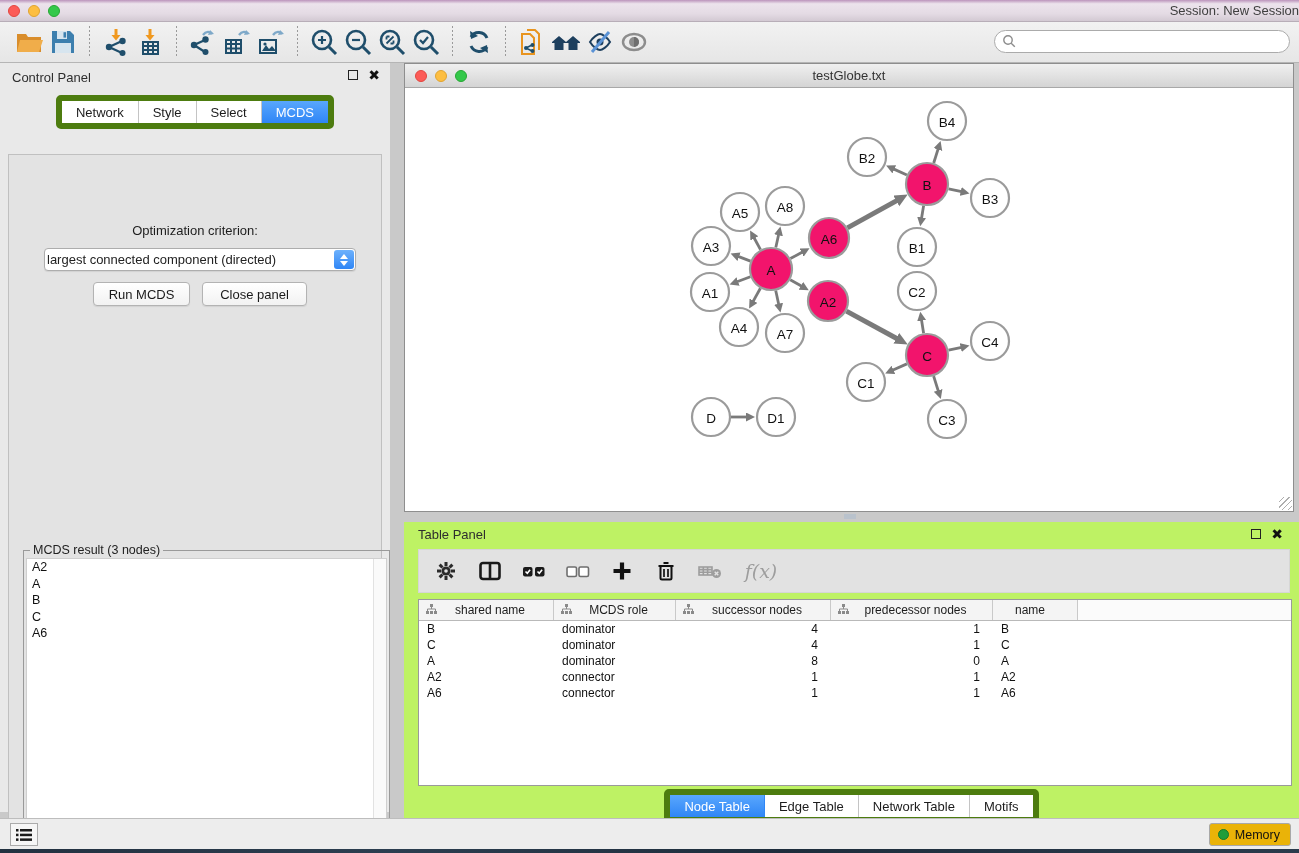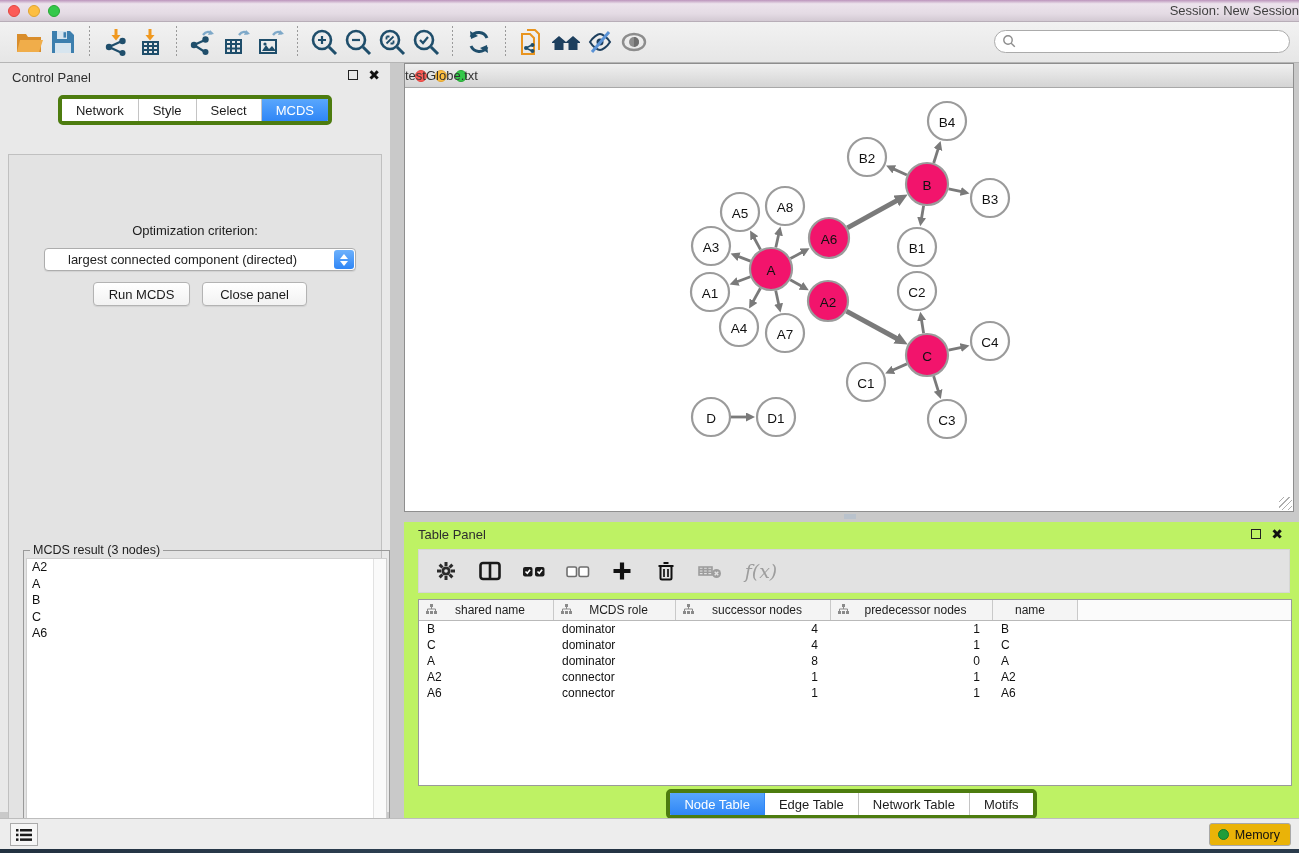--- a/index.html
+++ b/index.html
@@ -33,31 +33,31 @@
 
   
   .control-panel { position:absolute; left:0; top:63px; width:390px; height:749px; background:#e9e9e9; }
   .panel-head { position:absolute; left:0; top:0; width:100%; height:28px; }
   .panel-head .ptitle { position:absolute; left:12px; top:7px; font-size:13px; color:#2e2e2e; }
   .wm-btns { position:absolute; right:10px; top:7px; display:flex; gap:10px; align-items:center; }
   .wm-float { width:10px; height:10px; border:1.5px solid #222; }
   .wm-close { font-weight:bold; font-size:14px; line-height:10px; color:#111; }
 
   .seg-tabs { position:absolute; top:32px; left:0; right:0; display:flex; justify-content:center; }
-  .seg-wrap { display:flex; border:4px solid #4d7c0f; border-radius:5px; overflow:hidden; background:#fff; }
+  .seg-wrap { display:flex; border:6px solid #4d7c0f; border-radius:5px; overflow:hidden; background:#fff; }
   .seg { padding:3px 14px; font-size:13px; color:#1c1c1c; background:#fff; border-right:1px solid #c4c4c4;
          height:22px; display:flex; align-items:center; }
   .seg:last-child { border-right:none; }
   .seg.active { background:linear-gradient(180deg,#59a7fd,#2f86f6); color:#fff; border-right-color:#2f86f6; }
 
   .cp-content { position:absolute; left:8px; top:59px; width:374px; height:684px;
     background:#e3e3e3; border:1px solid #c0c0c0;margin-top:32px; }
   .opt-label { position:absolute; left:0; right:0; top:68px; text-align:center; color:#1d1d1d; }
   .dropdown { position:absolute; left:35px; top:93px; width:312px; height:23px; background:#fff;
-    border:1px solid #adadad; border-radius:4px; display:flex; align-items:center; padding-left:23px;
+    border:1px solid #adadad; border-radius:4px; display:flex; align-items:center; padding-left:2px;
     font-size:13px; box-shadow:0 1px 1px rgba(0,0,0,.08); }
   .dd-stepper { position:absolute; right:1px; top:1px; width:20px; height:19px; border-radius:3px;
     background:linear-gradient(180deg,#6db1fc,#2f86f6); display:flex; flex-direction:column;
     align-items:center; justify-content:center; gap:2px; }
   .dd-up { width:0;height:0;border-left:4px solid transparent;border-right:4px solid transparent;border-bottom:5px solid #fff; }
   .dd-down { width:0;height:0;border-left:4px solid transparent;border-right:4px solid transparent;border-top:5px solid #fff; }
   .cp-btn { position:absolute; top:127px; height:24px; background:linear-gradient(180deg,#ffffff,#f2f2f2);
     border:1px solid #b3b3b3; border-radius:4px; font-size:13px; color:#1a1a1a;
     display:flex; align-items:center; justify-content:center; box-shadow:0 1px 1px rgba(0,0,0,.08); }
   .btn-run { left:84px; width:97px; }
@@ -70,21 +70,21 @@
   .flist-scroll { position:absolute; top:0; right:0; bottom:0; width:13px; background:#fafafa;
     border-left:1px solid #e2e2e2; }
   .flist-item { font-size:12.5px; color:#111; padding:1px 0 1px 5px; line-height:14.5px; }
 
   
   .net-window { position:absolute; left:404px; top:63px; width:890px; height:449px;
     border:1px solid #8e8e8e; background:#fff; }
   .net-titlebar { position:absolute; left:0; top:0; right:0; height:24px;
     background:linear-gradient(180deg,#f0f0f0,#d4d4d4); border-bottom:1px solid #a8a8a8; }
   .net-titlebar .tl-group { top:6px; left:10px; }
-  .net-titlebar .title { position:absolute; left:0; right:0; top:4px; color:#333; font-size:13px; }
+  .net-titlebar .title { position:absolute; left:0; right:0; top:4px; text-align:center; color:#333; font-size:13px; }
   .net-canvas { position:absolute; left:0; top:24px; width:888px; height:423px; background:#fff; }
   .resize-grip { position:absolute; right:1px; bottom:1px; width:13px; height:13px;
     background:repeating-linear-gradient(135deg, transparent 0 3px, #9a9a9a 3px 4px); opacity:.8; }
 
   
   .table-panel { position:absolute; left:404px; top:522px; width:895px; height:296px; background:#bef264; }
   .tp-head { position:absolute; left:0; top:0; right:0; height:24px; }
   .tp-head .ptitle { position:absolute; left:14px; top:5px; font-size:13px; color:#2e2e2e; }
   .tp-toolbar { position:absolute; left:14px; right:9px; top:27px; height:44px; background:#e2e2e2;
     border:1px solid #d6d6d6; display:flex; align-items:center; gap:10px; padding-left:10px; }

